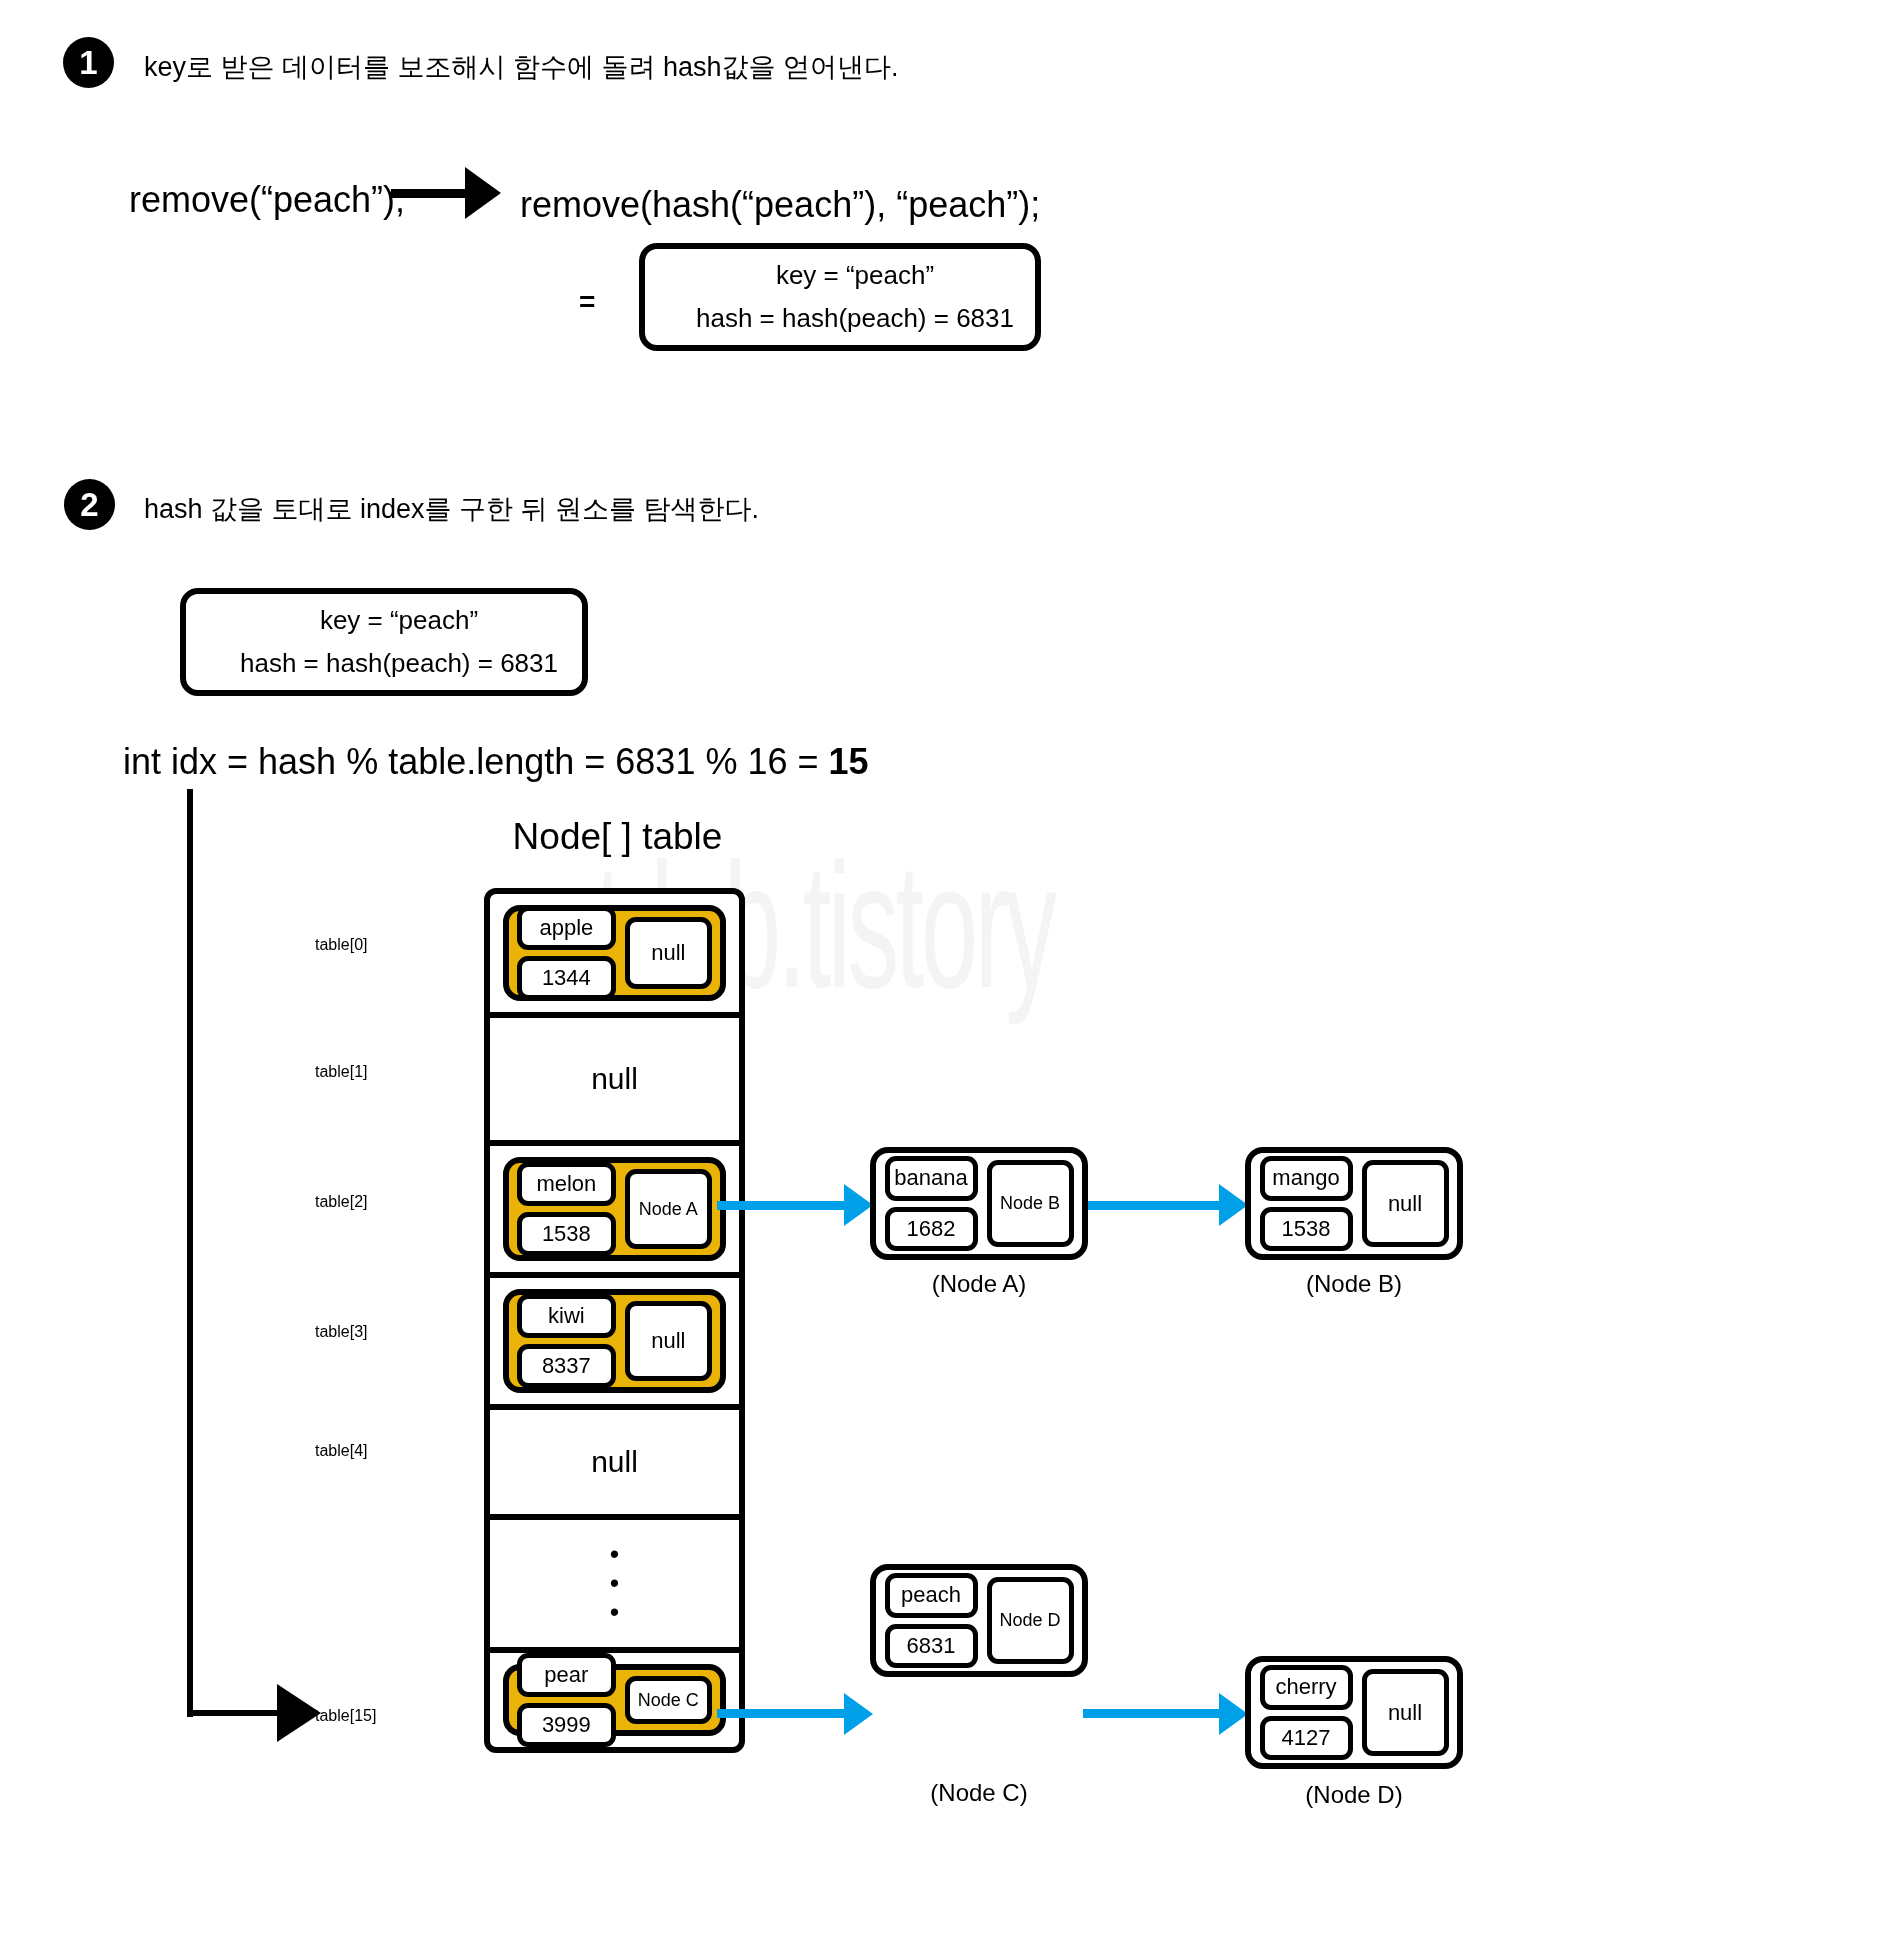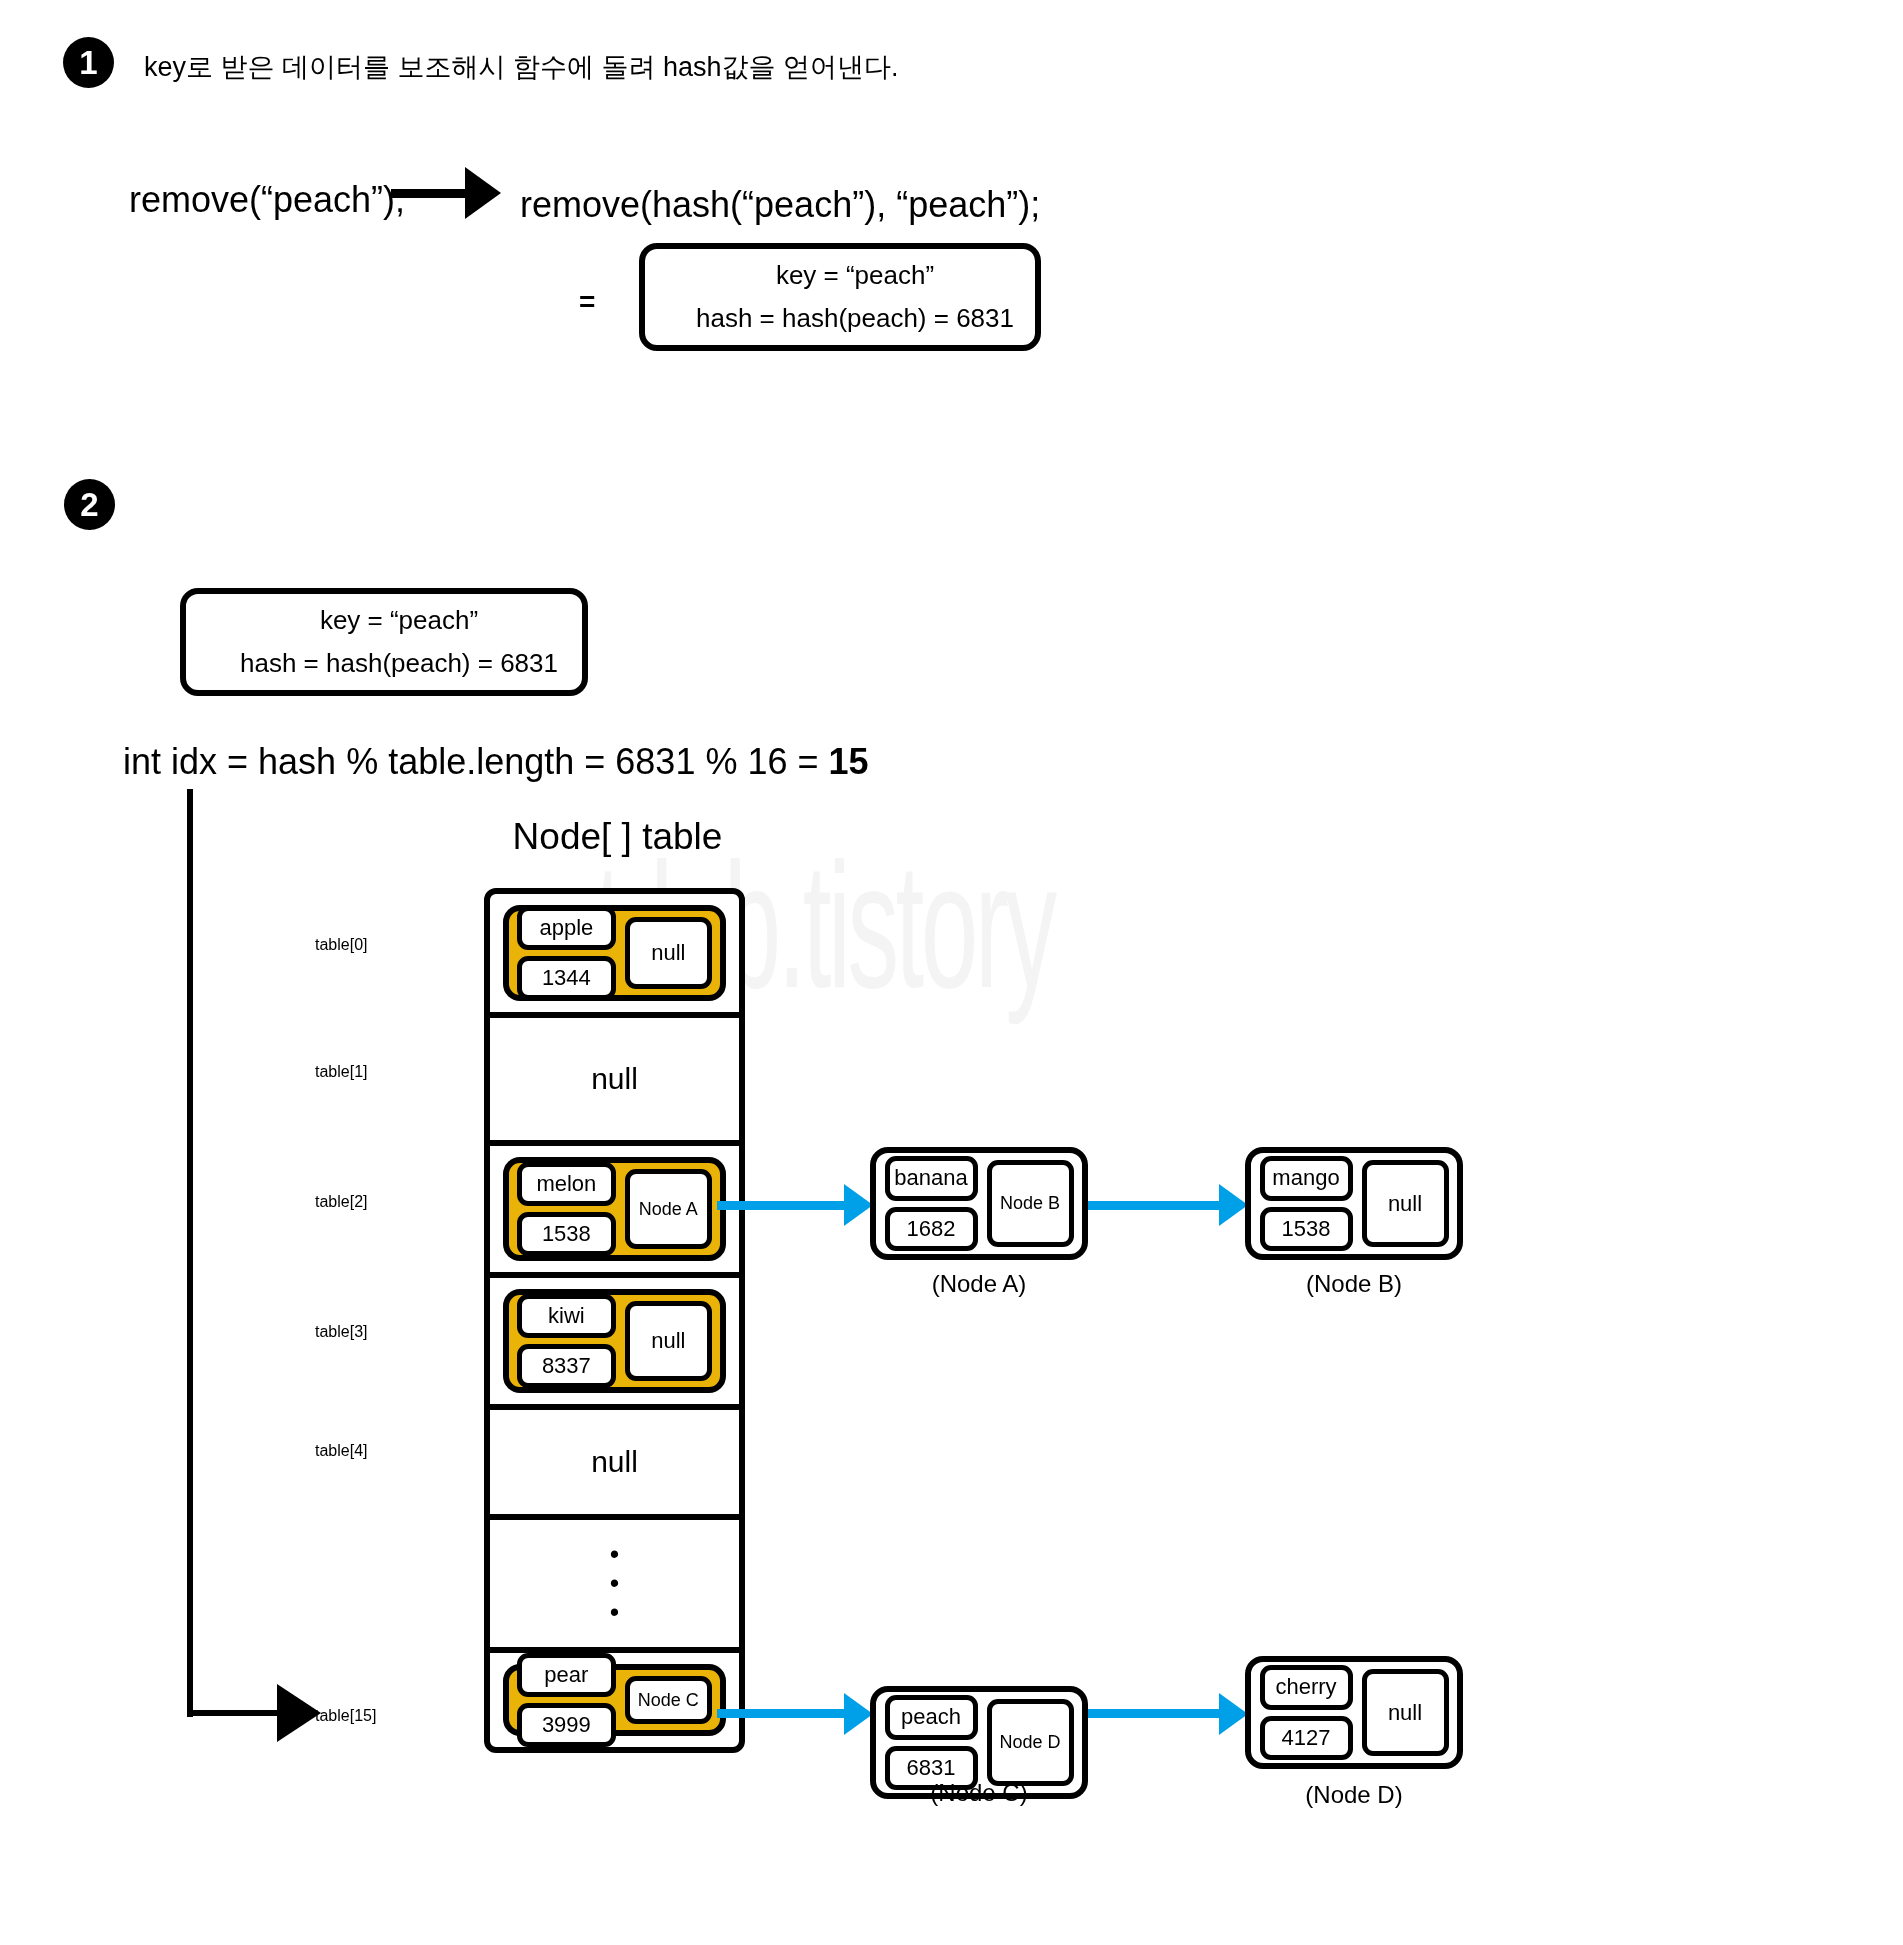--- a/index.html
+++ b/index.html
@@ -98,20 +98,21 @@
 
     <div class="equals" style="left:579px;top:286px">=</div>
     <div class="kvbox" style="left:639px;top:243px;width:402px;height:108px">
       <div>key = “peach”</div>
       <div>hash = hash(peach) = 6831</div>
     </div>
 
     <div class="badge" style="left:64px;top:479px">
       <span>2</span>
     </div>
+    <div class="h-text" style="left:144px;top:491px">hash 값을 토대로 index를 구한 뒤 원소를 탐색한다.</div>
 
     <div class="kvbox" style="left:180px;top:588px;width:408px;height:108px">
       <div>key = “peach”</div>
       <div>hash = hash(peach) = 6831</div>
     </div>
 
     <div class="code" style="left:123px;top:741px">
       <span>int idx = hash % table.length = 6831 % 16 = </span><b>15</b>
     </div>
 
@@ -210,21 +211,21 @@
 
     <div class="extnode" style="left:1245px;top:1147px">
       <div class="kv">
         <div class="pill">mango</div>
         <div class="pill">1538</div>
       </div>
       <div class="ptr nulltxt">null</div>
     </div>
     <div class="ncaption" style="left:1245px;top:1270px">(Node B)</div>
 
-    <div class="extnode" style="left:870px;top:1686px">
+    <div class="extnode" style="left:870px;top:1564px">
       <div class="kv">
         <div class="pill">peach</div>
         <div class="pill">6831</div>
       </div>
       <div class="ptr">Node D</div>
     </div>
     <div class="ncaption" style="left:870px;top:1779px">(Node C)</div>
 
     <div class="extnode" style="left:1245px;top:1656px">
       <div class="kv">

